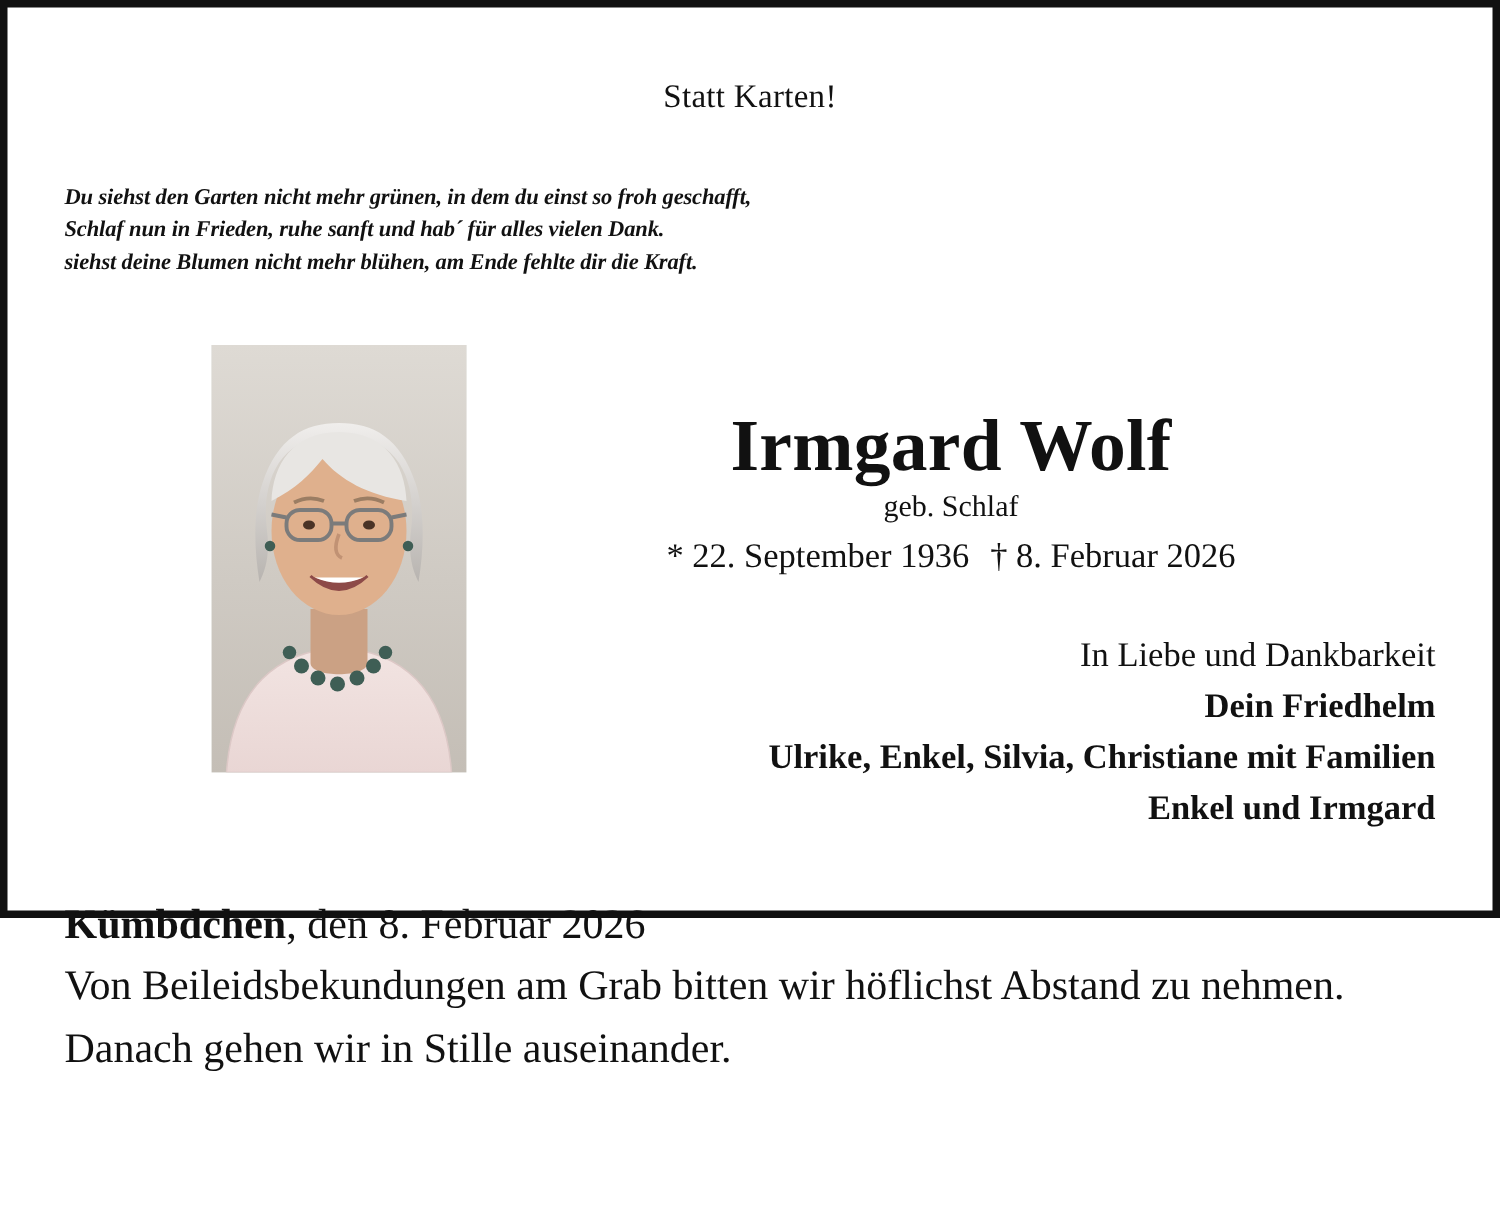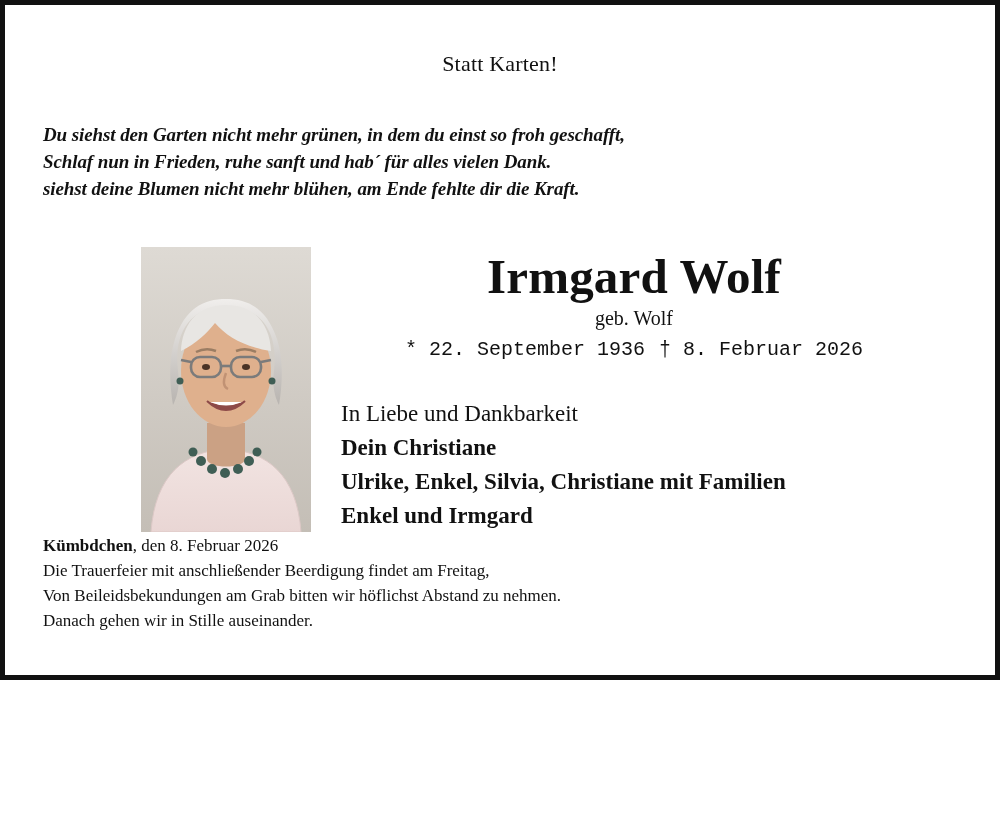--- a/index.html
+++ b/index.html
@@ -10,21 +10,21 @@
   body {
     width: 1000px;
     height: 819px;
     font-family: "Liberation Serif", serif;
     color: #111111;
     overflow: hidden;
   }
   .obituary {
     position: relative;
     width: 1000px;
-    height: 680px;
+    height: 612px;
     box-sizing: border-box;
     border: 5px solid #111111;
     background: #ffffff;
   }
   .inner {
     position: absolute;
     left: 0; top: 0; right: 0; bottom: 0;
     padding: 30px 38px 20px 38px;
     box-sizing: border-box;
   }
@@ -33,21 +33,21 @@
     font-size: 22px;
     font-family: "Liberation Serif", serif;
     letter-spacing: 0.2px;
     margin-top: 16px;
     margin-bottom: 0;
   }
   .poem {
     margin-top: 45px;
     font-style: italic;
     font-weight: bold;
-    font-size: 19px;
+    font-size: 15px;
     line-height: 1.42;
     letter-spacing: -0.1px;
   }
   .poem div {
     white-space: nowrap;
   }
   .middle {
     margin-top: 44px;
     display: flex;
     align-items: flex-start;
@@ -65,61 +65,63 @@
     overflow: hidden;
     background: #d8d5d0;
   }
   .photo svg {
     display: block;
   }
   .center-col {
     flex: 1 1 auto;
     margin-left: 30px;
     padding-top: 4px;
+    margin-top: 37px;
   }
   .name {
     font-size: 49px;
     font-weight: bold;
     text-align: center;
     line-height: 1.06;
     letter-spacing: 0.2px;
     margin-left: -30px;
   }
   .born-name {
     text-align: center;
     font-size: 20px;
     margin-top: 4px;
     margin-left: -30px;
   }
   .dates {
     text-align: center;
-    font-size: 20px;
+    font-size: 23px;
     margin-top: 8px;
     margin-left: -30px;
     white-space: nowrap;
-    font-family: Liberation Mono, monospace;
   }
   .dates .sep {
     display: inline-block;
     width: 14px;
   }
   .tribute {
     margin-top: 36px;
     font-size: 23px;
     line-height: 1.48;
     margin-left: 0px;
+    text-align: right;
   }
   .tribute .plain {
     font-weight: normal;
   }
   .tribute .bold {
     font-weight: bold;
   }
   .footer {
-    font-size: 17px;
+    margin-top: 40px;
+    font-size: 28px;
     line-height: 1.48;
   }
   .footer .place {
     font-weight: bold;
   }
   .footer-line {
     white-space: nowrap;
   }
 </style>
 </head>
@@ -199,37 +201,36 @@
             <path d="M66 154 q19 18 38 0" stroke="#8d4a48" stroke-width="2" fill="none"></path>
 
             <circle cx="39" cy="134" r="3.5" fill="#3f5e55"></circle>
             <circle cx="131" cy="134" r="3.5" fill="#3f5e55"></circle>
           </svg>
         </div>
       </div>
 
       <div class="center-col">
         <div class="name">Irmgard Wolf</div>
-        <div class="born-name">geb. Wolf</div>
+        <div class="born-name">geb. Schlaf</div>
         <div class="dates">
           <span>* 22. September 1936</span><span class="sep"></span><span>† 8. Februar 2026</span>
         </div>
 
         <div class="tribute">
           <div class="plain">In Liebe und Dankbarkeit</div>
-          <div class="bold">Dein Christiane</div>
+          <div class="bold">Dein Friedhelm</div>
           <div class="bold">Ulrike, Enkel, Silvia, Christiane mit Familien</div>
           <div class="bold">Enkel und Irmgard</div>
         </div>
       </div>
     </div>
 
     <div class="footer">
       <div class="footer-line">
         <span class="place">Kümbdchen</span><span>, den 8. Februar 2026</span>
       </div>
-      <div class="footer-line">Die Trauerfeier mit anschließender Beerdigung findet am Freitag,</div>
       <div class="footer-line">Von Beileidsbekundungen am Grab bitten wir höflichst Abstand zu nehmen.</div>
       <div class="footer-line">Danach gehen wir in Stille auseinander.</div>
     </div>
 
   </div>
 </div>
 
 </body></html>

